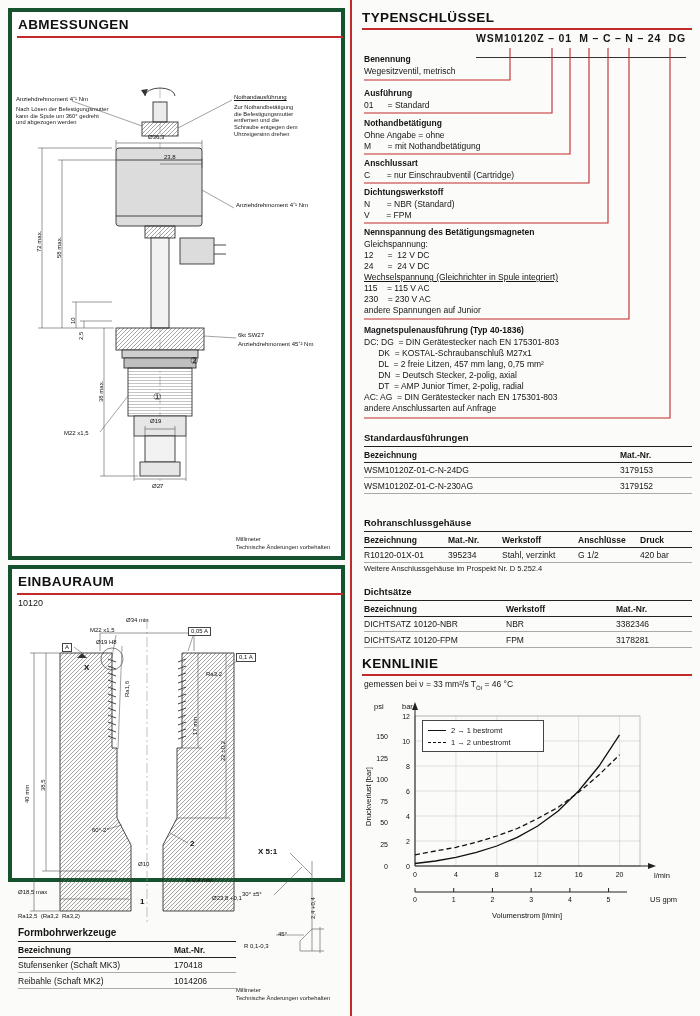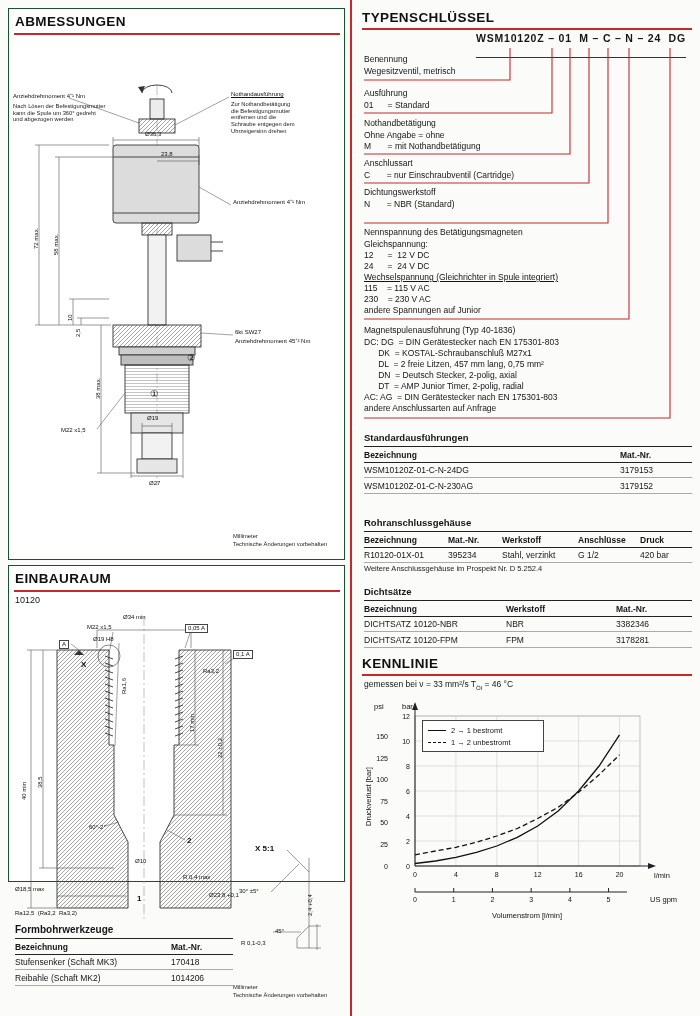--- a/index.html
+++ b/index.html
@@ -1,34 +1,34 @@
 <!DOCTYPE html>
 <html><head>
 <meta charset="utf-8">
 <style>
   *{margin:0;padding:0;box-sizing:border-box}
   html,body{width:700px;height:1016px;background:#fbfbfa;font-family:"Liberation Sans",sans-serif;color:#151515;position:relative;overflow:hidden}
-  .box{position:absolute;border:1px solid #14532d;background:#fff}
+  .box{position:absolute;border:4px solid #14532d;background:#fff}
   .abs{position:absolute}
   .sec-big{position:absolute;font-size:13.5px;font-weight:bold;letter-spacing:.4px;color:#101010}
   .redrule{position:absolute;height:2px;background:var(--accent,#c22b2b)}
   .sub-id{position:absolute;font-size:9px}
   .drawing{position:absolute}
   .dim{position:absolute;font-size:6px;line-height:1.15;color:#111;white-space:pre}
   .dim.note{white-space:pre-line;font-size:5.8px;color:#222}
   .dim.u{text-decoration:underline}
   .dim.frame{border:1px solid #444;padding:0 2px;background:#fff;font-size:6px}
   .dim.circ{font-size:9.5px}
   .dim.b{font-size:8px;font-weight:bold}
   .boxfooter{position:absolute;font-size:5.8px;line-height:1.35;color:#222}
   #divider{position:absolute;left:350px;top:0;width:2px;height:1016px;background:var(--accent,#c22b2b)}
   #right{position:absolute;left:360px;top:8px;width:334px;height:1002px}
   #ts-code{position:absolute;top:24px;left:116px;font-size:10.5px;font-weight:bold;letter-spacing:.8px;border-bottom:1.4px solid #333;padding-bottom:13px;white-space:pre}
   .ts-field{position:absolute;left:4px;width:310px;font-size:8.5px;z-index:2}
-  .ts-label{font-weight:normal;height:12px}
+  .ts-label{font-weight:bold;height:12px}
   .ts-line{height:11px;white-space:pre-wrap}
   .ts-line.u{text-decoration:underline}
   #ts-leaders{position:absolute;top:0;left:0;pointer-events:none;z-index:1}
   .lead{fill:none;stroke:var(--accent,#c22b2b);stroke-width:1.1}
   .sec-title{position:absolute;font-weight:bold;font-size:9.5px}
   .tbl{position:absolute;display:grid;font-size:8.5px}
   .tbl .th{font-weight:bold;border-top:1.3px solid #222;border-bottom:1px solid #222;padding:2.5px 0 2px 0}
   .tbl .td{border-bottom:.8px solid #aaa;padding:2.5px 0 2px 0;white-space:nowrap;overflow:hidden}
   .note-line{position:absolute;font-size:7.5px;color:#222}
   .kenn-sub{position:absolute;font-size:8.5px}
@@ -259,20 +259,21 @@
     <div class="ts-line">Ohne Angabe = ohne</div>
     <div class="ts-line">M       = mit Nothandbetätigung</div>
   </div>
   <div class="ts-field" style="top:150px">
     <div class="ts-label">Anschlussart</div>
     <div class="ts-line">C       = nur Einschraubventil (Cartridge)</div>
   </div>
   <div class="ts-field" style="top:179px">
     <div class="ts-label">Dichtungswerkstoff</div>
     <div class="ts-line">N       = NBR (Standard)</div>
+    <div class="ts-line">V       = FPM</div>
   </div>
   <div class="ts-field" style="top:219px">
     <div class="ts-label">Nennspannung des Betätigungsmagneten</div>
     <div class="ts-line">Gleichspannung:</div>
     <div class="ts-line">12      =  12 V DC</div>
     <div class="ts-line">24      =  24 V DC</div>
     <div class="ts-line u">Wechselspannung (Gleichrichter in Spule integriert)</div>
     <div class="ts-line">115    = 115 V AC</div>
     <div class="ts-line">230    = 230 V AC</div>
     <div class="ts-line">andere Spannungen auf Junior</div>

